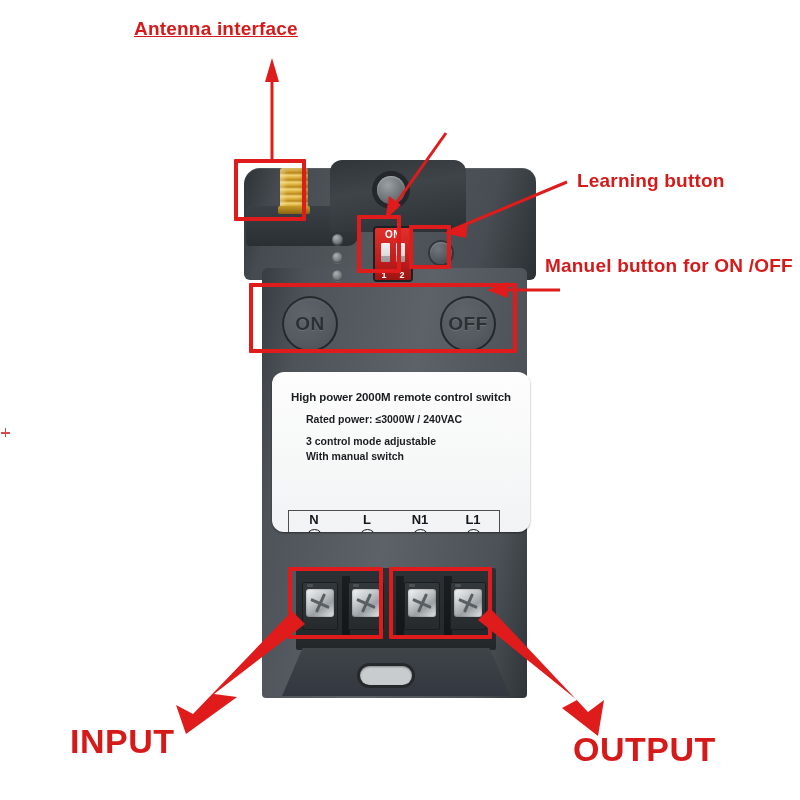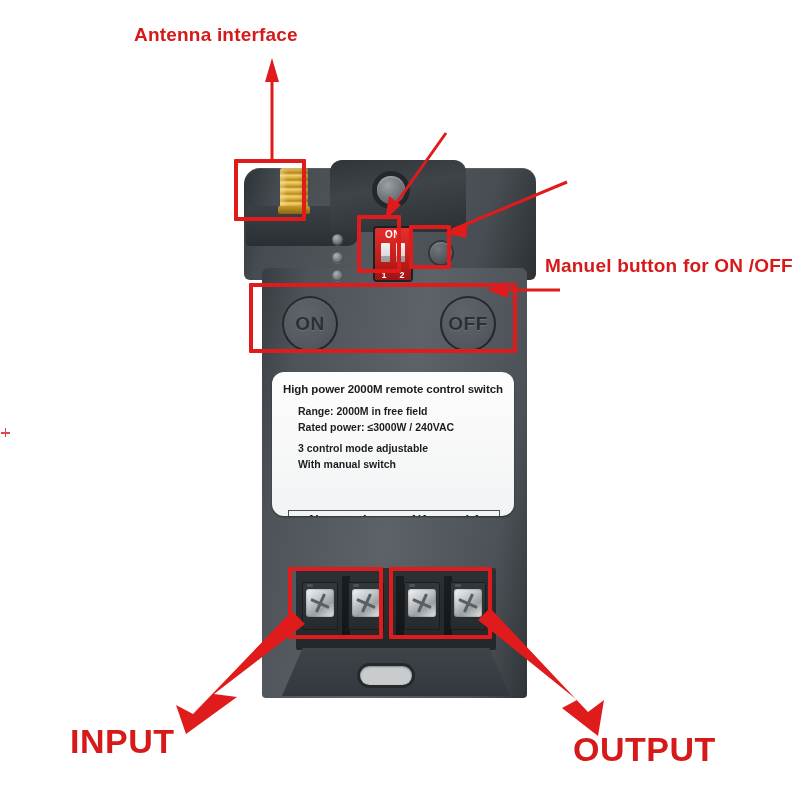--- a/index.html
+++ b/index.html
@@ -152,21 +152,21 @@
   #btn-on{left:38px;top:146px;}
   #btn-off{left:196px;top:146px;}
 
   
   #label{
     position:absolute;left:28px;top:222px;width:242px;height:144px;
     background:linear-gradient(180deg,#fdfdfd,#f2f3f4);
     border-radius:12px;
     box-shadow:0 1px 2px rgba(0,0,0,.45);
     color:#1a1d20;
-    padding:0;
+    padding:8px;
     overflow:hidden;
   }
   #label .ltitle{
     margin:11px 0 0 0;text-align:center;font-size:11.5px;font-weight:bold;
     letter-spacing:-.1px;
   }
   #label .lspecs{margin:9px 0 0 26px;}
   #label .lspecs div{font-size:10.5px;line-height:15.5px;font-weight:bold;}
   #label .lspecs .gap{height:6px;line-height:6px;font-size:0;}
 
@@ -265,21 +265,20 @@
     </div>
 
     <div id="learnbtn"></div>
 
     <div class="manualbtn" id="btn-on">ON</div>
     <div class="manualbtn" id="btn-off">OFF</div>
 
     <div id="label">
       <div class="ltitle">High power 2000M remote control switch</div>
       <div class="lspecs">
-        <div>Range: 2000M in free field</div>
         <div>Rated power: ≤3000W / 240VAC</div>
         <div class="gap">&nbsp;</div>
         <div>3 control mode adjustable</div>
         <div>With manual switch</div>
       </div>
 
       <div id="termdia">
         <div class="tcol" style="left:0px">
           <div class="tname">N</div>
           <div class="tsym"></div>
@@ -353,23 +352,24 @@
     <polygon points="444,233 468,222 466,238" fill="#e01b1b"></polygon>
 
     <path d="M560,290 L495,290" stroke="#e01b1b" stroke-width="3" fill="none"></path>
     <polygon points="487,290 508,282 508,298" fill="#e01b1b"></polygon>
 
     <path d="M305,624 L214,694 L237,697 L186,734 L176,705 L193,714 L292,611 Z" fill="#e01b1b"></path>
 
     <path d="M478,620 L577,700 L562,708 L598,736 L604,700 L588,712 L490,608 Z" fill="#e01b1b"></path>
   </svg>
 
-  <div class="anno small" style="left:134px;top:24px;">Antenna interface</div>
-
-
+  <div class="anno small" style="left:134px;top:18px;text-decoration:underline;">Antenna interface</div>
+
+
+  <div class="anno small" style="left:577px;top:170px;">Learning button</div>
 
   <div class="anno small" style="left:545px;top:255px;">Manuel button for ON /OFF</div>
 
   <div class="anno big" style="left:70px;top:722px;">INPUT</div>
 
   <div class="anno big" style="left:573px;top:730px;">OUTPUT</div>
 
   <div id="edgetick"></div>
 </div>
 

